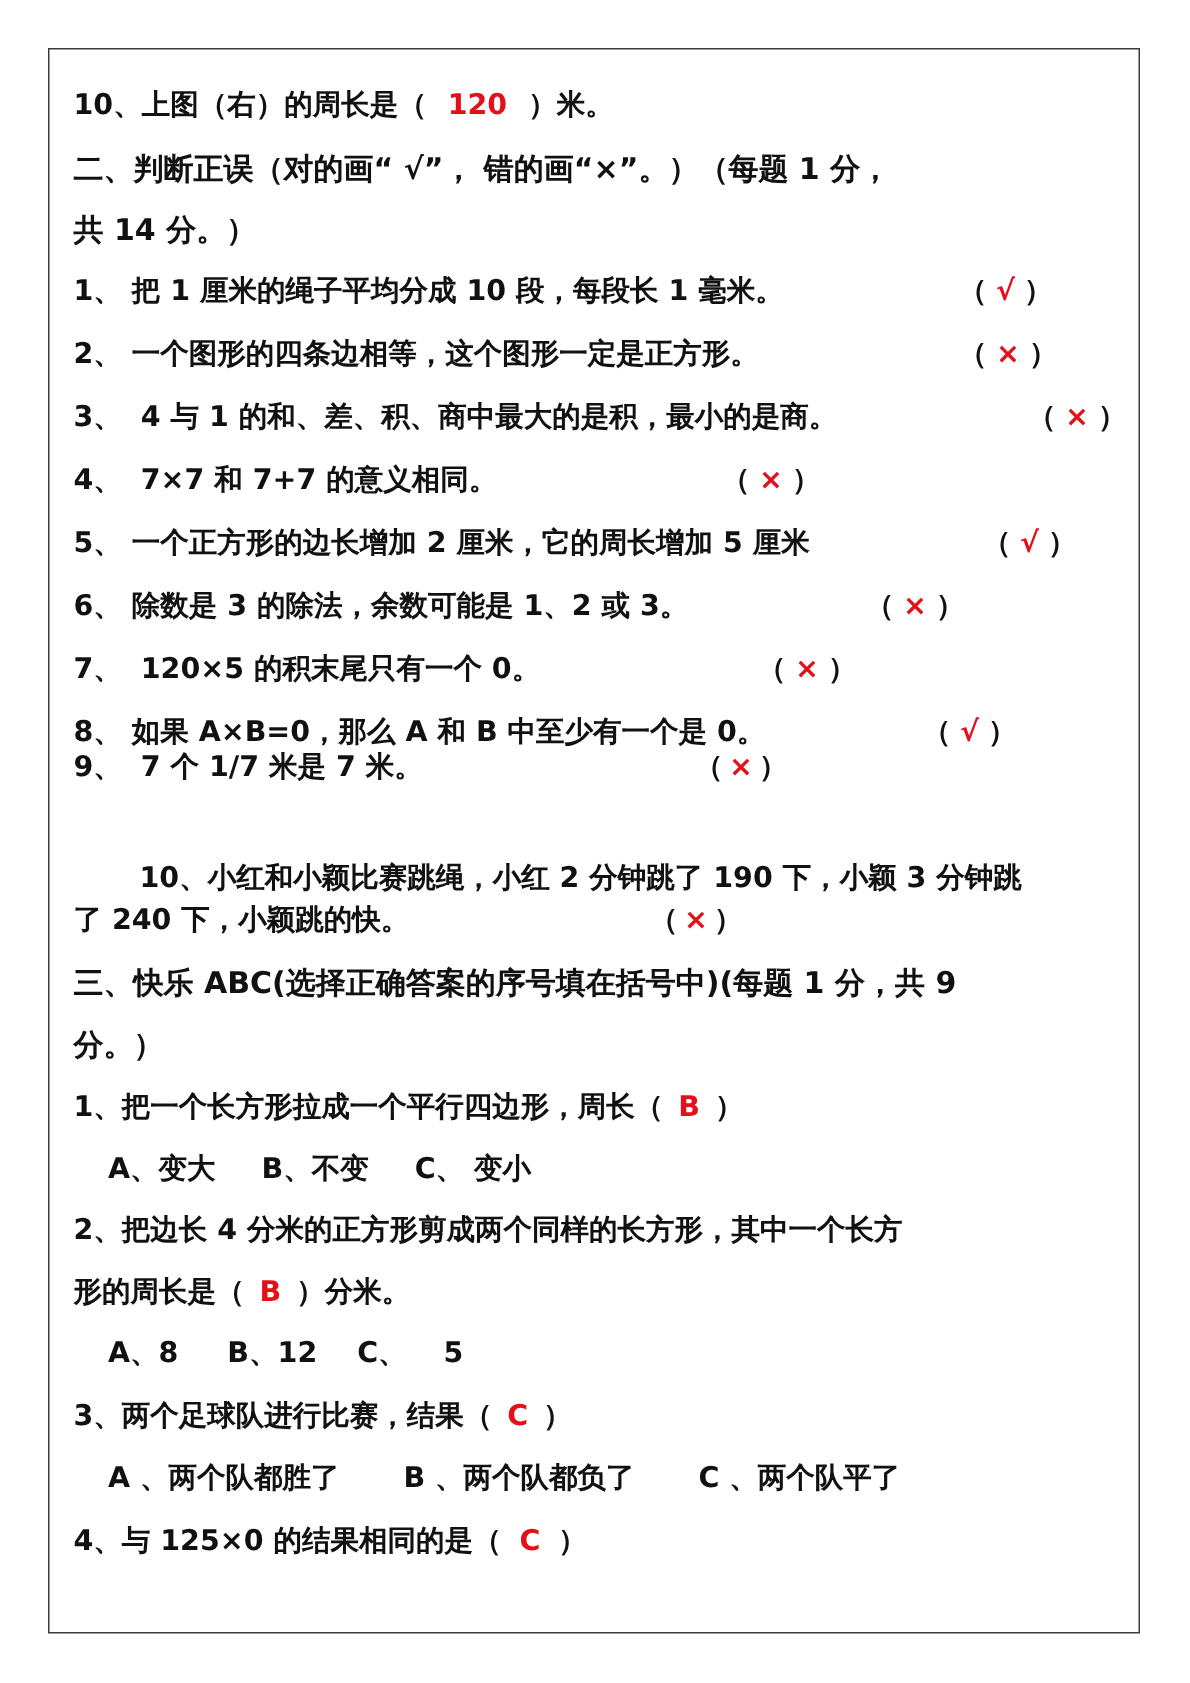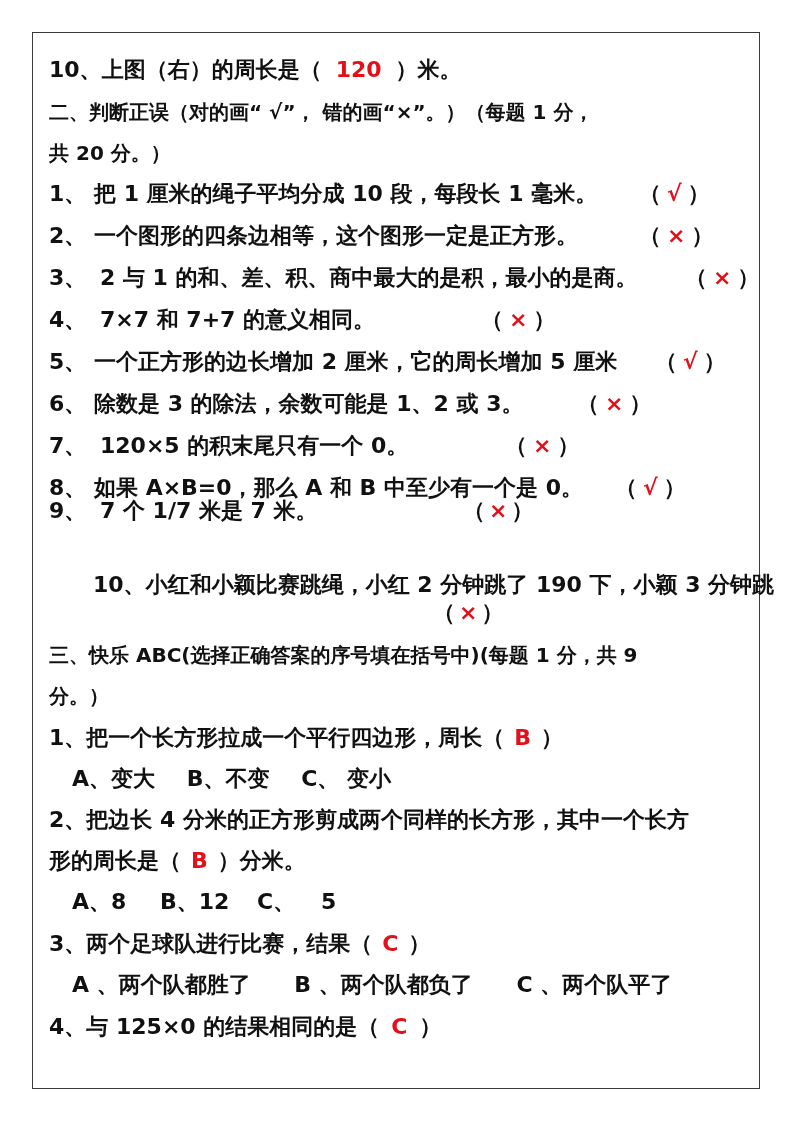--- a/index.html
+++ b/index.html
@@ -22,21 +22,21 @@
       width: 728px;
       height: 1057px;
       border: 1px solid #3a3a3a;
       box-sizing: border-box;
     }
     .line {
       position: absolute;
       left: 49px;
       height: 30px;
       line-height: 30px;
-      font-size: 22px;
+      font-size: 19px;
       font-weight: bold;
       white-space: nowrap;
       letter-spacing: 0px;
     }
     .ans {
       color: #e3101a;
       font-weight: bold;
     }
     .mark {
       display: inline-block;
@@ -50,37 +50,37 @@
 </head>
 <body>
 
 <div class="page-frame"></div>
 
 <div class="line" style="top:55px;">
   <span>10、</span><span>上图（右）的周长是（</span><span class="ans" style="margin:0 14px;">120</span><span>）米。</span>
 </div>
 
 <div class="line" style="top:97px; font-size:20px;">二、判断正误（对的画“ √”， 错的画“×”。）（每题 1 分，</div>
-<div class="line" style="top:138px; font-size:20px;">共 20 分。）</div>
+<div class="line" style="top:138px; font-size:20px;">共 14 分。）</div>
 
 <div class="line" style="top:179px;">
   <span>1、</span>
   <span>把 1 厘米的绳子平均分成 10 段，每段长 1 毫米。</span>
   <span style="position:absolute; left:590px;"><span>（</span><span class="mark" style="margin:0 6px;">√</span><span>）</span></span>
 </div>
 
 <div class="line" style="top:221px;">
   <span>2、</span>
   <span>一个图形的四条边相等，这个图形一定是正方形。</span>
   <span style="position:absolute; left:590px;"><span>（</span><span class="mark" style="margin:0 6px;">×</span><span>）</span></span>
 </div>
 
 <div class="line" style="top:263px;">
   <span>3、</span>
-  <span style="margin-left:6px;">2 与 1 的和、差、积、商中最大的是积，最小的是商。</span>
+  <span style="margin-left:6px;">4 与 1 的和、差、积、商中最大的是积，最小的是商。</span>
   <span style="position:absolute; left:636px;"><span>（</span><span class="mark" style="margin:0 6px;">×</span><span>）</span></span>
 </div>
 
 <div class="line" style="top:305px;">
   <span>4、</span>
   <span style="margin-left:6px;">7×7 和 7+7 的意义相同。</span>
   <span style="position:absolute; left:432px;"><span>（</span><span class="mark" style="margin:0 6px;">×</span><span>）</span></span>
 </div>
 
 <div class="line" style="top:347px;">
@@ -110,20 +110,21 @@
 <div class="line" style="top:496px;">
   <span>9、</span>
   <span style="margin-left:6px;">7 个 1/7 米是 7 米。</span>
   <span style="position:absolute; left:414px;"><span>（</span><span class="mark" style="margin:0 4px;">×</span><span>）</span></span>
 </div>
 
 <div class="line" style="top:570px;margin-left:44px;">
   <span>10、</span><span>小红和小颖比赛跳绳，小红 2 分钟跳了 190 下，小颖 3 分钟跳</span>
 </div>
 <div class="line" style="top:598px;">
+  <span>了 240 下，小颖跳的快。</span>
   <span style="position:absolute; left:384px;"><span>（</span><span class="mark" style="margin:0 4px;">×</span><span>）</span></span>
 </div>
 
 <div class="line" style="top:640px; font-size:20px;">三、快乐 ABC(选择正确答案的序号填在括号中)(每题 1 分，共 9</div>
 <div class="line" style="top:681px; font-size:20px;">分。）</div>
 
 <div class="line" style="top:723px;">
   <span>1、</span><span>把一个长方形拉成一个平行四边形，周长（</span><span class="ans" style="margin:0 10px;">B</span><span>）</span>
 </div>
 <div class="line" style="top:764px; left:72px;">

